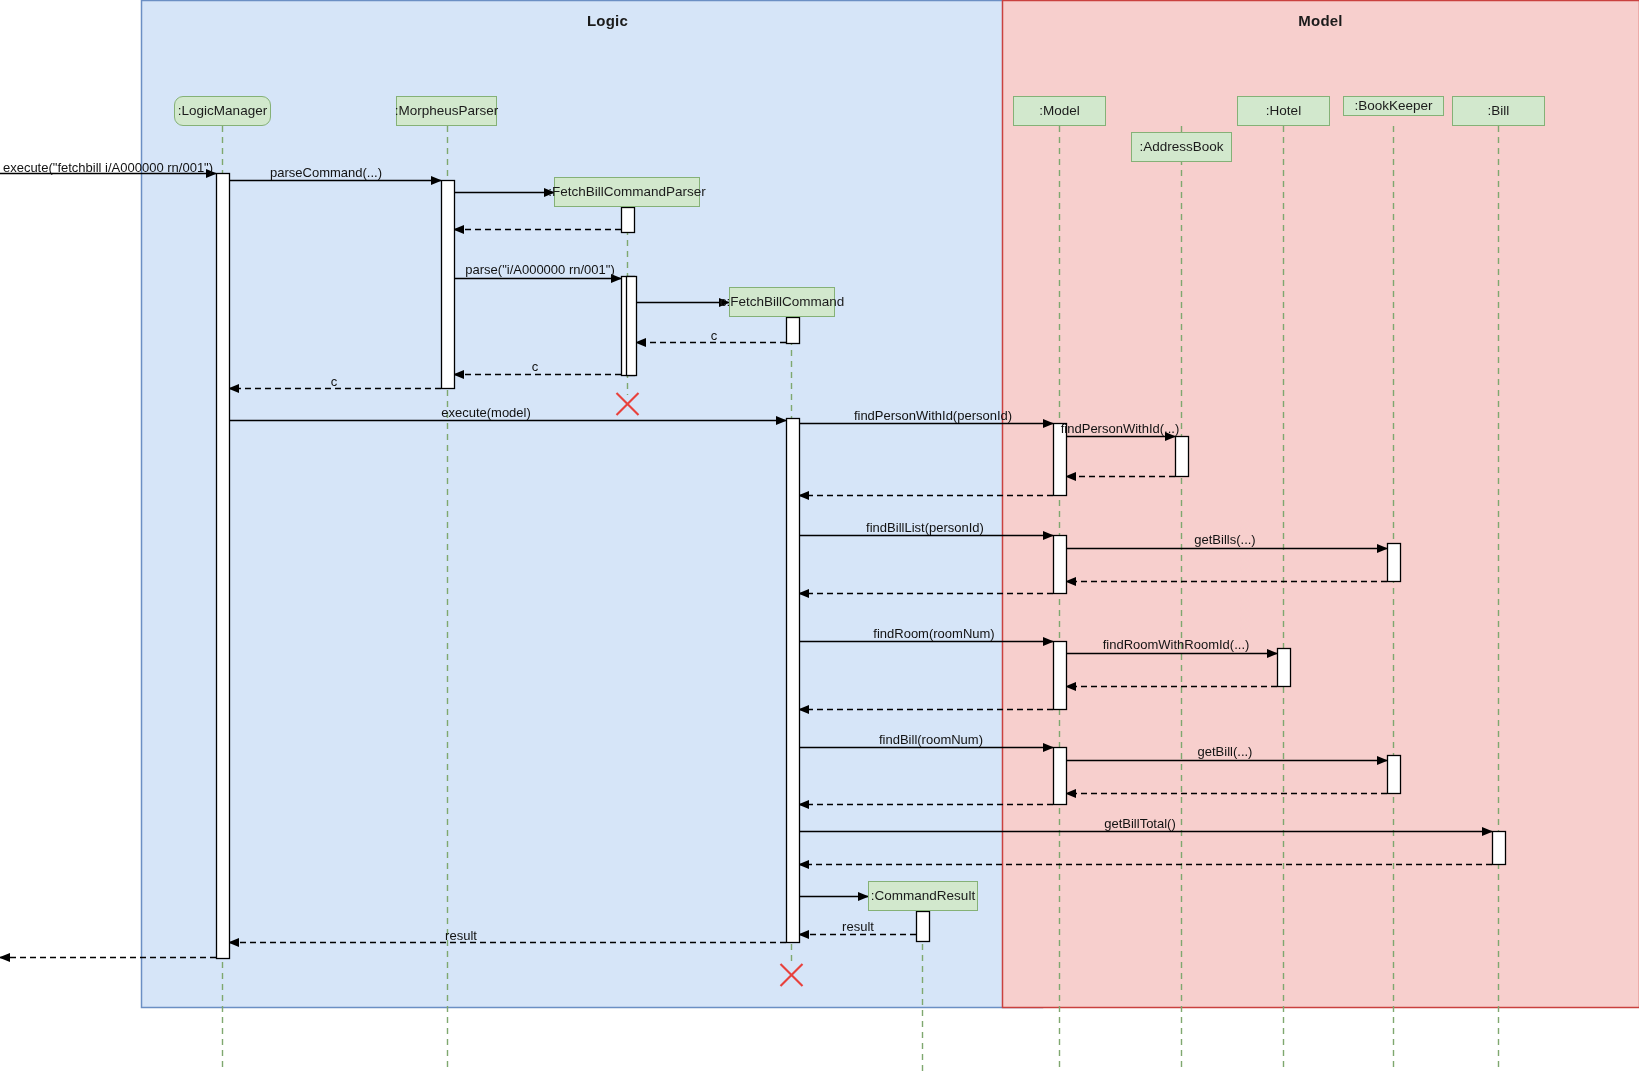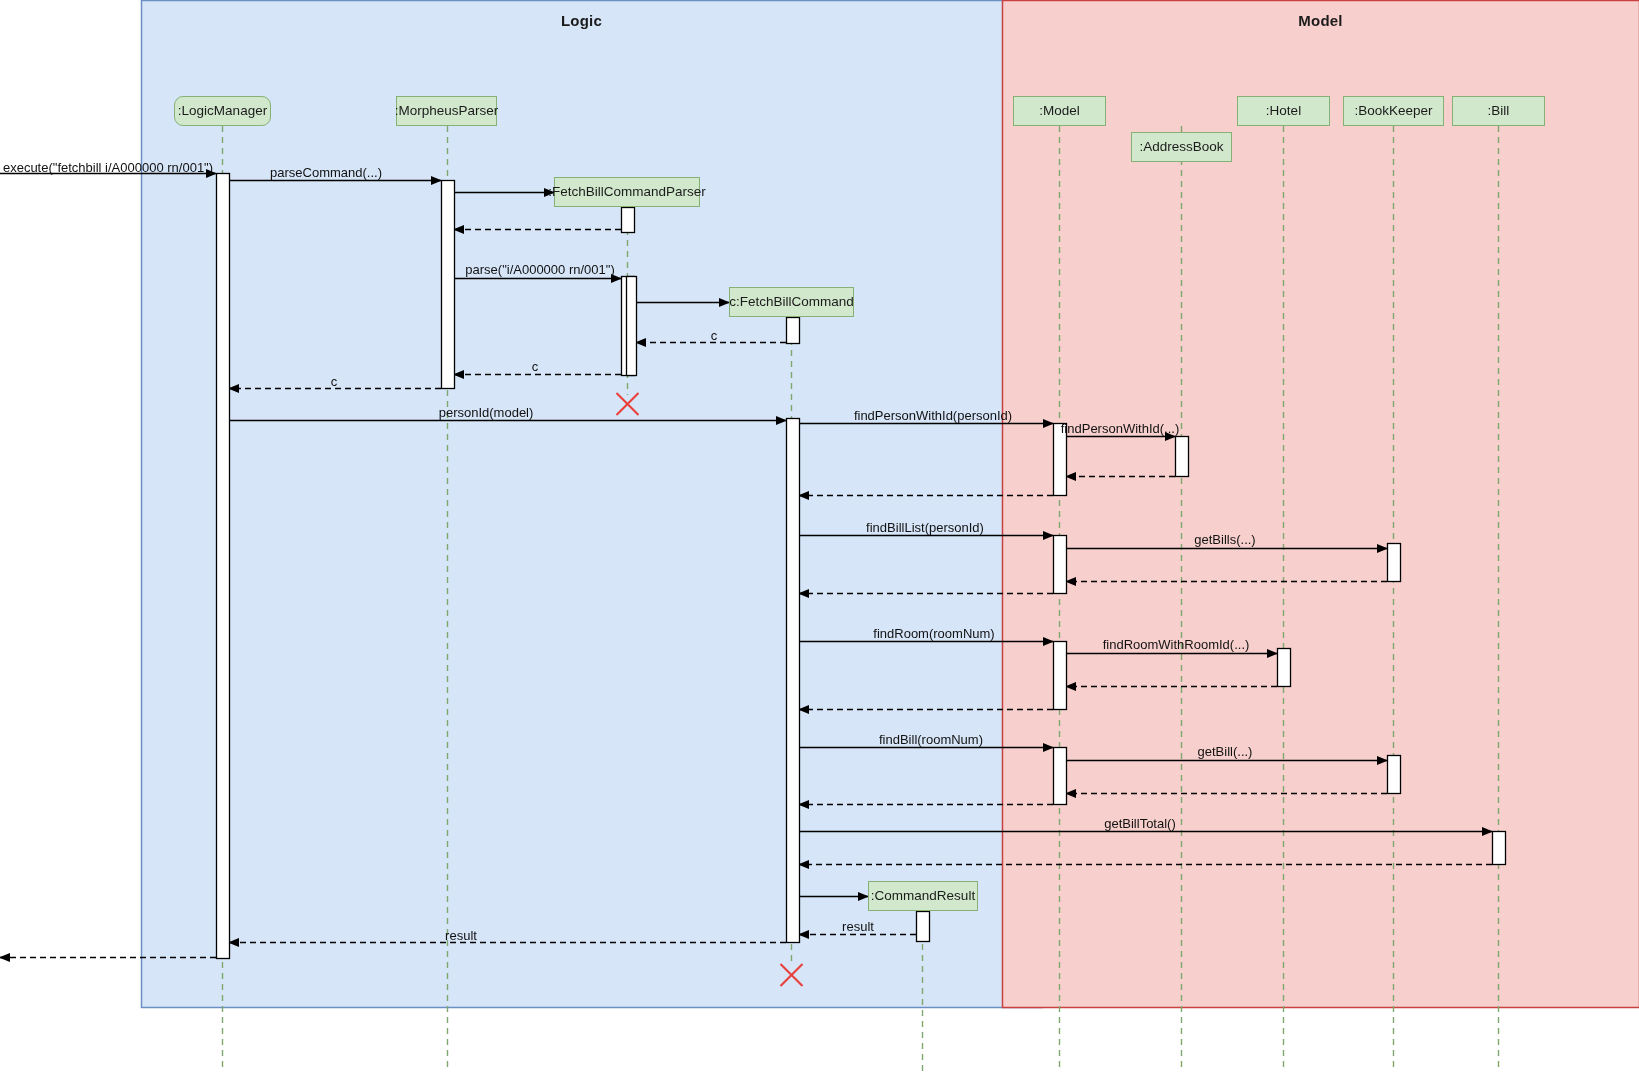--- a/index.html
+++ b/index.html
@@ -145,43 +145,43 @@
           <line x1="616.5" y1="393" x2="638.5" y2="415" stroke="#e8413c" stroke-width="2.2"></line>
           <line x1="638.5" y1="393" x2="616.5" y2="415" stroke="#e8413c" stroke-width="2.2"></line>
         </g>
         <g>
           <line x1="780.5" y1="964" x2="802.5" y2="986" stroke="#e8413c" stroke-width="2.2"></line>
           <line x1="802.5" y1="964" x2="780.5" y2="986" stroke="#e8413c" stroke-width="2.2"></line>
         </g>
       </g>
   </svg>
   <div id="titles-layer">
-      <div class="region-title" style="left: 131px; top: 12px; width: 901px;">Logic</div>
+      <div class="region-title" style="left: 141px; top: 12px; width: 901px; padding-left: 16px;">Logic</div>
       <div class="region-title" style="left: 1002px; top: 12px; width: 637px;">Model</div>
     </div>
   <div id="participants-layer">
       <div class="participant" style="left: 174px; top: 96px; width: 97px; height: 30px; background: rgb(210, 232, 205); border-color: rgb(133, 177, 119); border-radius: 9px;">:LogicManager</div>
       <div class="participant" style="left: 396px; top: 96px; width: 101px; height: 30px; background: rgb(210, 232, 205); border-color: rgb(133, 177, 119);">:MorpheusParser</div>
       <div class="participant" style="left: 554px; top: 177px; width: 146px; height: 30px; background: rgb(210, 232, 205); border-color: rgb(133, 177, 119);">:FetchBillCommandParser</div>
-      <div class="participant" style="left: 729px; top: 287px; width: 125px; height: 30px; background: rgb(210, 232, 205); border-color: rgb(133, 177, 119); text-align: center;">c:FetchBillCommand</div>
+      <div class="participant" style="left: 729px; top: 287px; width: 106px; height: 30px; background: rgb(210, 232, 205); border-color: rgb(133, 177, 119); text-align: center;">c:FetchBillCommand</div>
       <div class="participant" style="left: 868px; top: 881px; width: 110px; height: 30px; background: rgb(210, 232, 205); border-color: rgb(133, 177, 119);">:CommandResult</div>
       <div class="participant" style="left: 1013px; top: 96px; width: 93px; height: 30px; background: rgb(210, 232, 205); border-color: rgb(133, 177, 119);">:Model</div>
       <div class="participant" style="left: 1131px; top: 96px; width: 101px; height: 30px; background: rgb(210, 232, 205); border-color: rgb(133, 177, 119); margin-top: 36px;">:AddressBook</div>
       <div class="participant" style="left: 1237px; top: 96px; width: 93px; height: 30px; background: rgb(210, 232, 205); border-color: rgb(133, 177, 119);">:Hotel</div>
-      <div class="participant" style="left: 1343px; top: 96px; width: 101px; height: 30px; background: rgb(210, 232, 205); border-color: rgb(133, 177, 119);">:BookKeeper</div>
+      <div class="participant" style="left: 1343px; top: 96px; width: 101px; height: 20px; background: rgb(210, 232, 205); border-color: rgb(133, 177, 119);">:BookKeeper</div>
       <div class="participant" style="left: 1452px; top: 96px; width: 93px; height: 30px; background: rgb(210, 232, 205); border-color: rgb(133, 177, 119);">:Bill</div>
     </div>
   <div id="labels-layer">
       <div class="msg-label ctr" style="left: 108px; top: 161px;">execute("fetchbill i/A000000 rn/001")</div>
       <div class="msg-label ctr" style="left: 326px; top: 166px;">parseCommand(...)</div>
       <div class="msg-label ctr" style="left: 540px; top: 263px;">parse("i/A000000 rn/001")</div>
       <div class="msg-label ctr" style="left: 714px; top: 329px;">c</div>
       <div class="msg-label ctr" style="left: 535px; top: 360px;">c</div>
       <div class="msg-label ctr" style="left: 334px; top: 375px;">c</div>
-      <div class="msg-label ctr" style="left: 486px; top: 406px;">personId(model)</div>
+      <div class="msg-label ctr" style="left: 486px; top: 406px;">execute(model)</div>
       <div class="msg-label ctr" style="left: 933px; top: 409px;">findPersonWithId(personId)</div>
       <div class="msg-label ctr" style="left: 1120px; top: 422px;">findPersonWithId(...)</div>
       <div class="msg-label ctr" style="left: 925px; top: 521px;">findBillList(personId)</div>
       <div class="msg-label ctr" style="left: 1225px; top: 533px;">getBills(...)</div>
       <div class="msg-label ctr" style="left: 934px; top: 627px;">findRoom(roomNum)</div>
       <div class="msg-label ctr" style="left: 1132px; top: 638px; margin-left: 44px;">findRoomWithRoomId(...)</div>
       <div class="msg-label ctr" style="left: 931px; top: 733px;">findBill(roomNum)</div>
       <div class="msg-label ctr" style="left: 1225px; top: 745px;">getBill(...)</div>
       <div class="msg-label ctr" style="left: 1140px; top: 817px;">getBillTotal()</div>
       <div class="msg-label ctr" style="left: 858px; top: 920px;">result</div>

